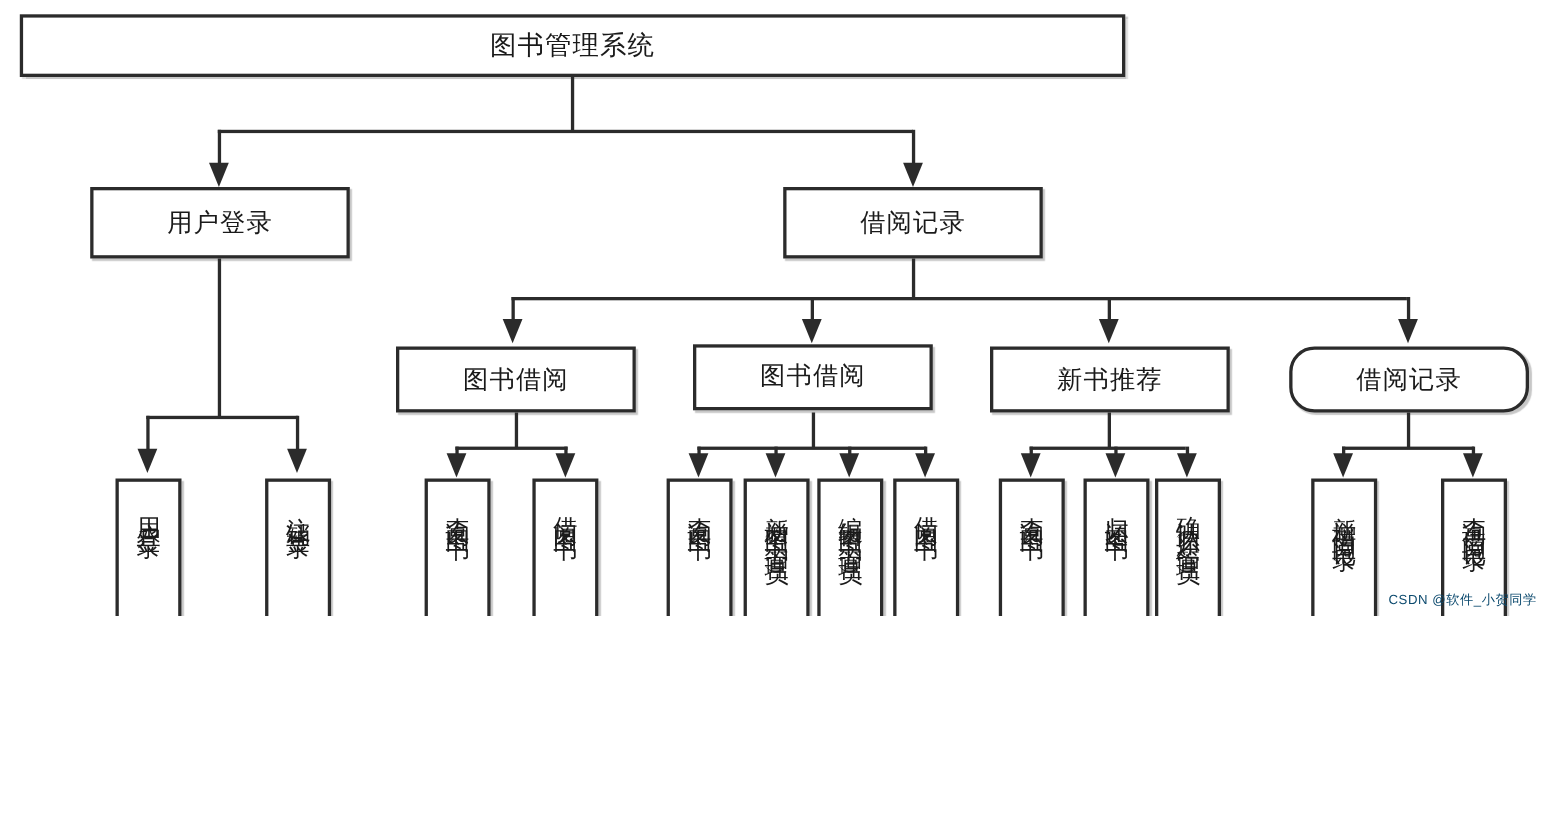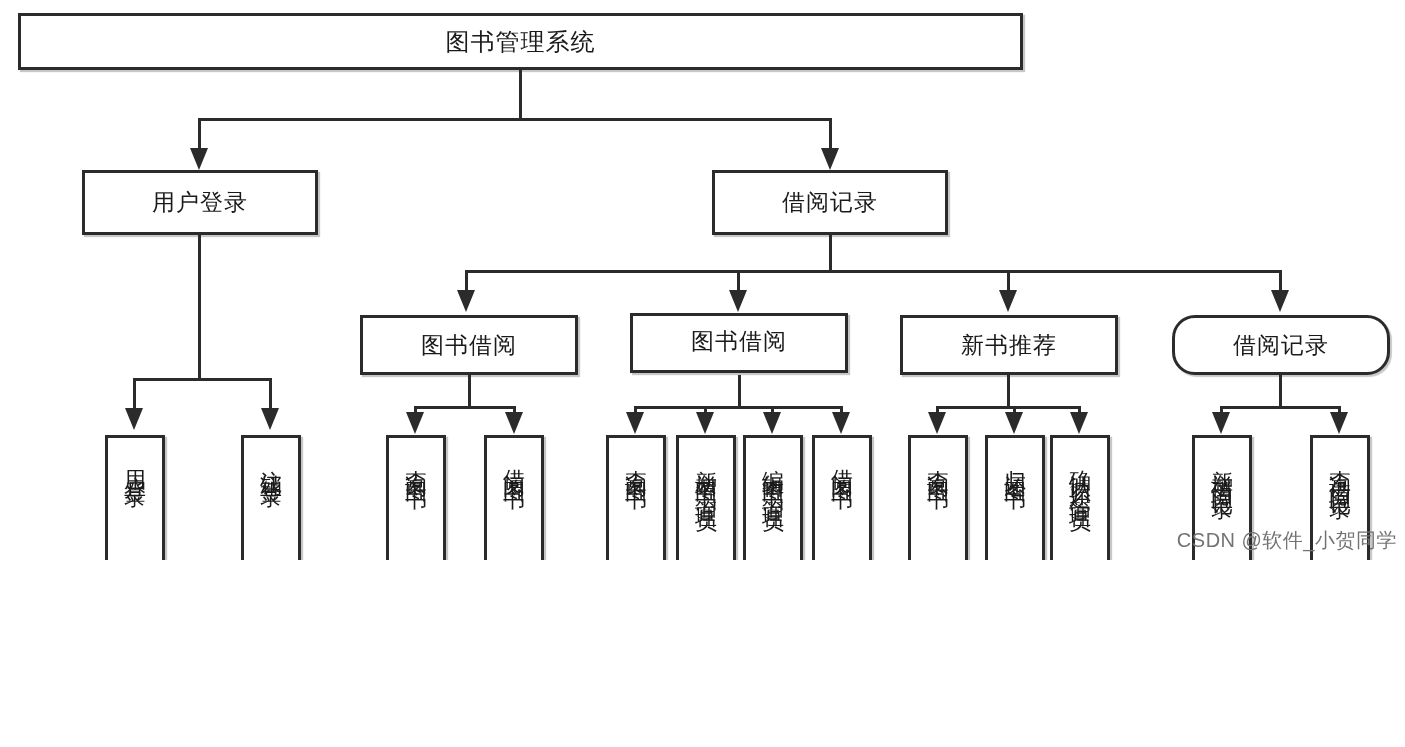--- a/index.html
+++ b/index.html
@@ -74,22 +74,22 @@
     height: 0;
     border-left: 9px solid transparent;
     border-right: 9px solid transparent;
     border-top: 22px solid #2b2b2b;
   }
   
   #watermark {
     position: absolute;
     right: 8px;
     bottom: 6px;
-    font-size: 20px;
-    color: #737373;
+    font-size: 12px;
+    color: #0c4a6e;
     letter-spacing: 0.5px;
     white-space: nowrap;
     pointer-events: none;
   }
 </style>
 </head>
 <body>
 
 <div id="canvas">
 

